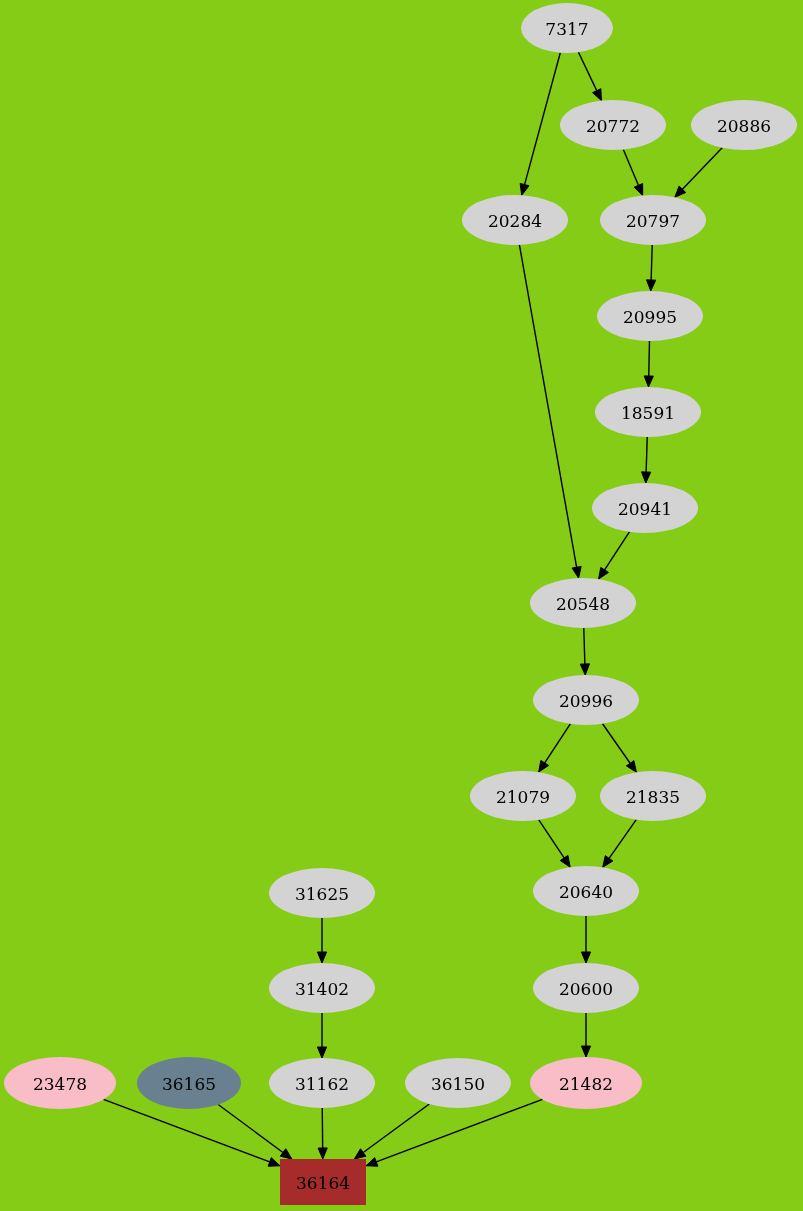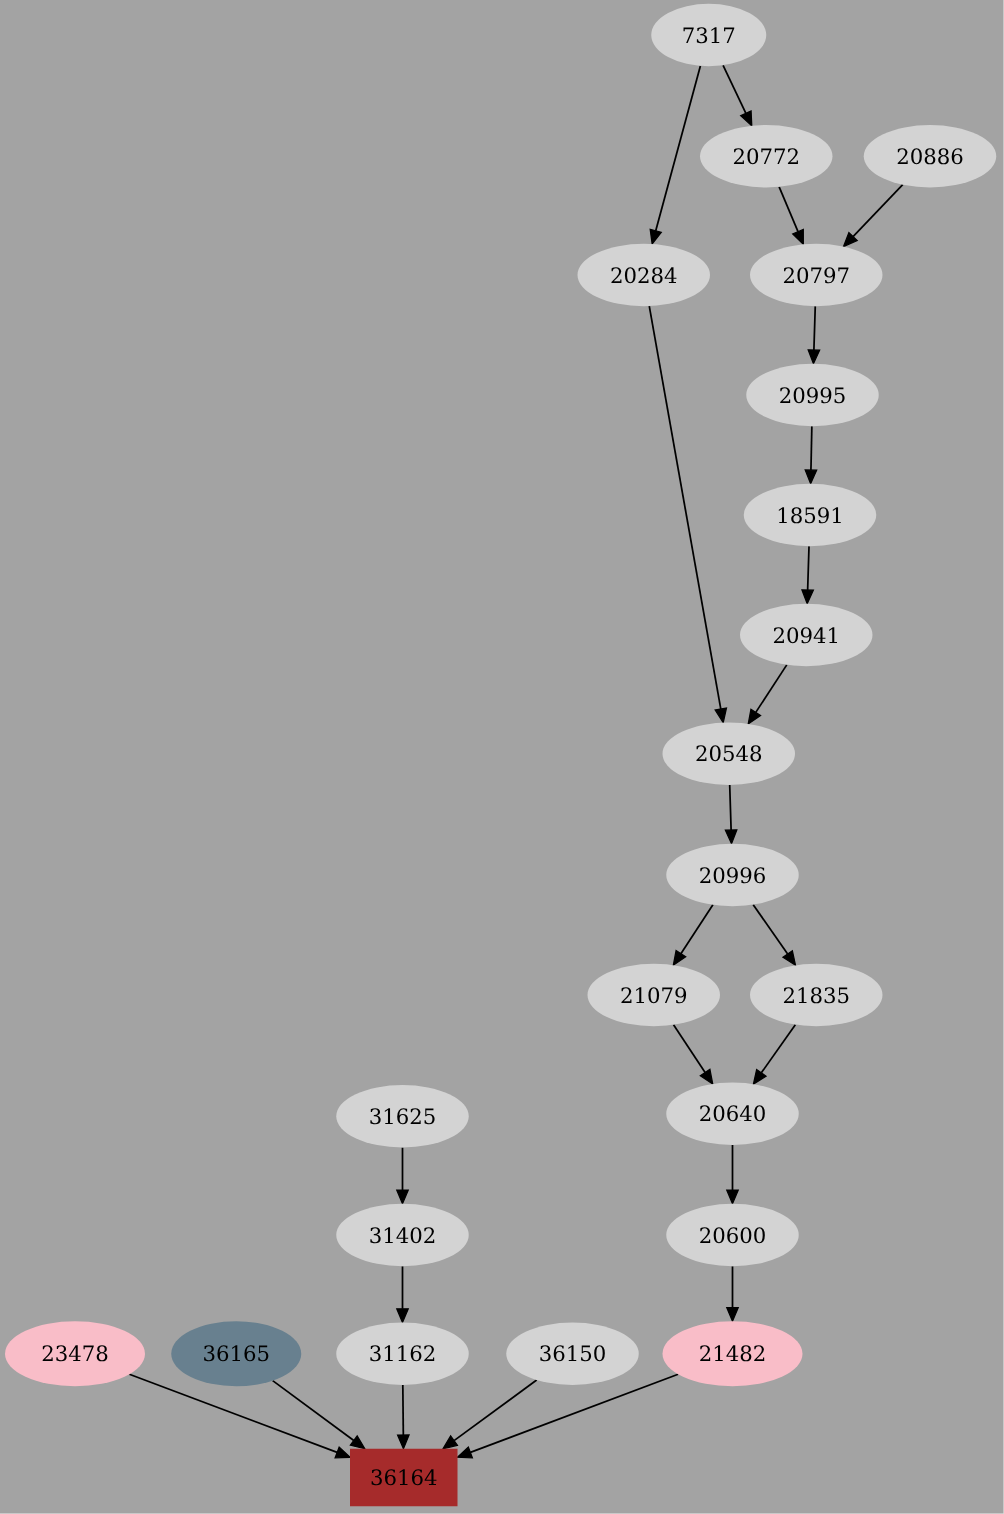--- a/index.html
+++ b/index.html
@@ -7,21 +7,21 @@
     padding: 0;
     background: #ffffff;
   }
   body {
     font-family: "DejaVu Serif", "Liberation Serif", serif;
   }
   #graph-canvas {
     position: relative;
     width: 803px;
     height: 1211px;
-    background: #a3a3a3;
+    background: #84cc16;
     overflow: hidden;
   }
   #graph-svg {
     position: absolute;
     left: 0;
     top: 0;
     width: 803px;
     height: 1211px;
   }
   .node-label {

